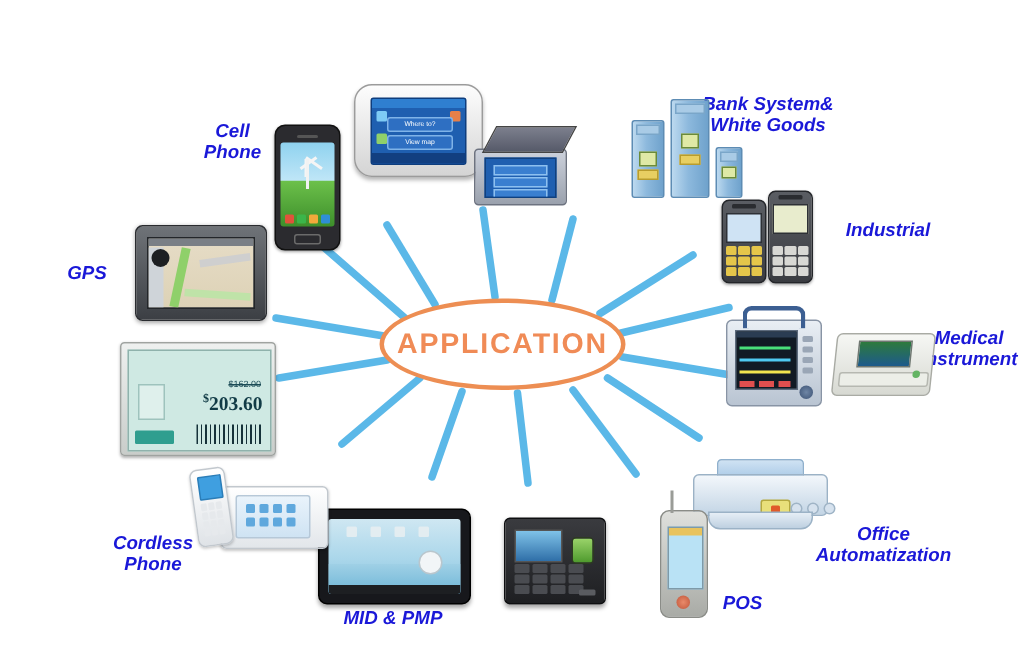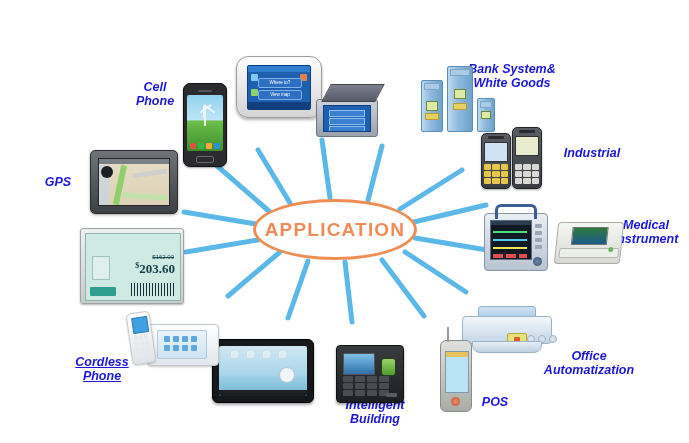--- a/index.html
+++ b/index.html
@@ -267,25 +267,24 @@
   <div class="lbl" style="left:552px;top:146px;width:80px;">Industrial</div>
 
   <div class="lbl" style="left:604px;top:218px;width:84px;">Medical
 Instrument</div>
 
   <div class="lbl" style="left:534px;top:349px;width:110px;">Office
 Automatization</div>
 
   <div class="lbl" style="left:473px;top:395px;width:44px;">POS</div>
 
-  <div class="lbl" style="left:330px;top:398px;width:90px;">Intelligent
-Building</div>
-
-
-  <div class="lbl" style="left:60px;top:355px;width:84px;text-decoration:underline;">Cordless
+
+  <div class="lbl" style="left:215px;top:405px;width:94px;">MID &amp; PMP</div>
+
+  <div class="lbl" style="left:60px;top:355px;width:84px;">Cordless
 Phone</div>
 
 
   <div class="lbl" style="left:36px;top:175px;width:44px;">GPS</div>
 
   <div class="dev" style="left:183px;top:83px;">
     <div class="phone">
       <div class="spk"></div>
       <div class="scr">
         <div class="bl"></div>

